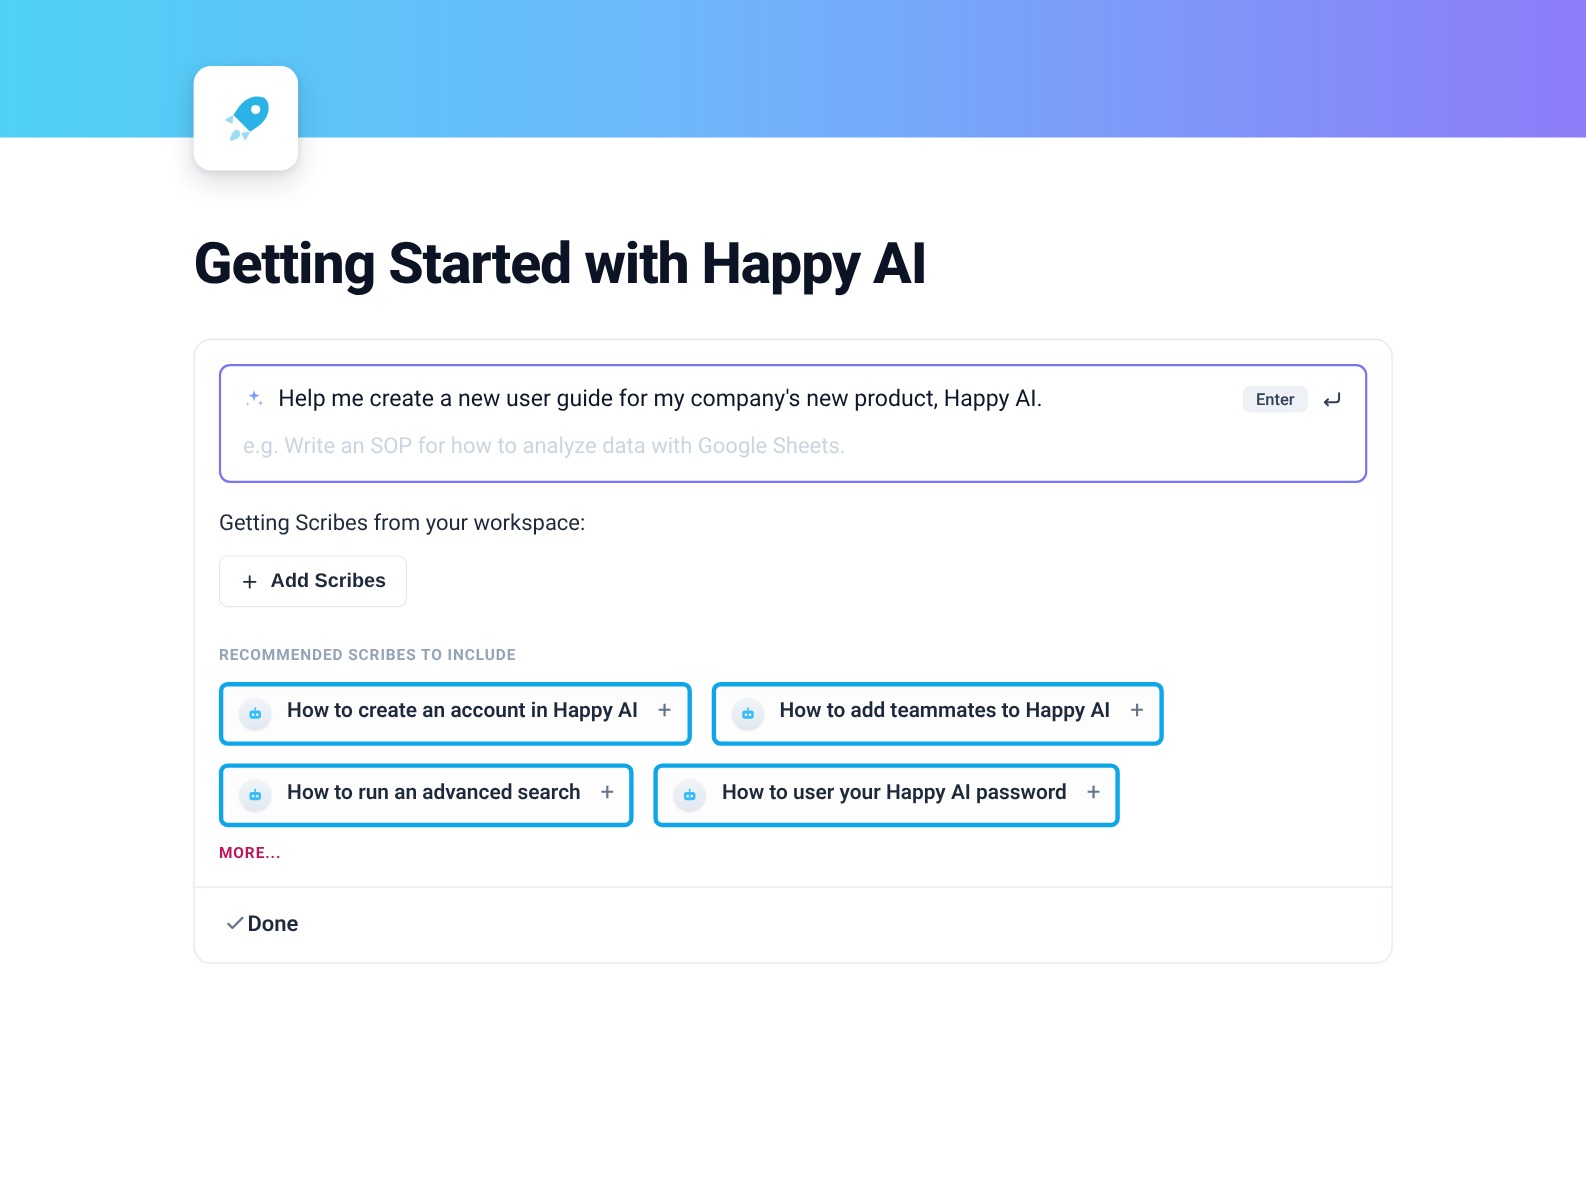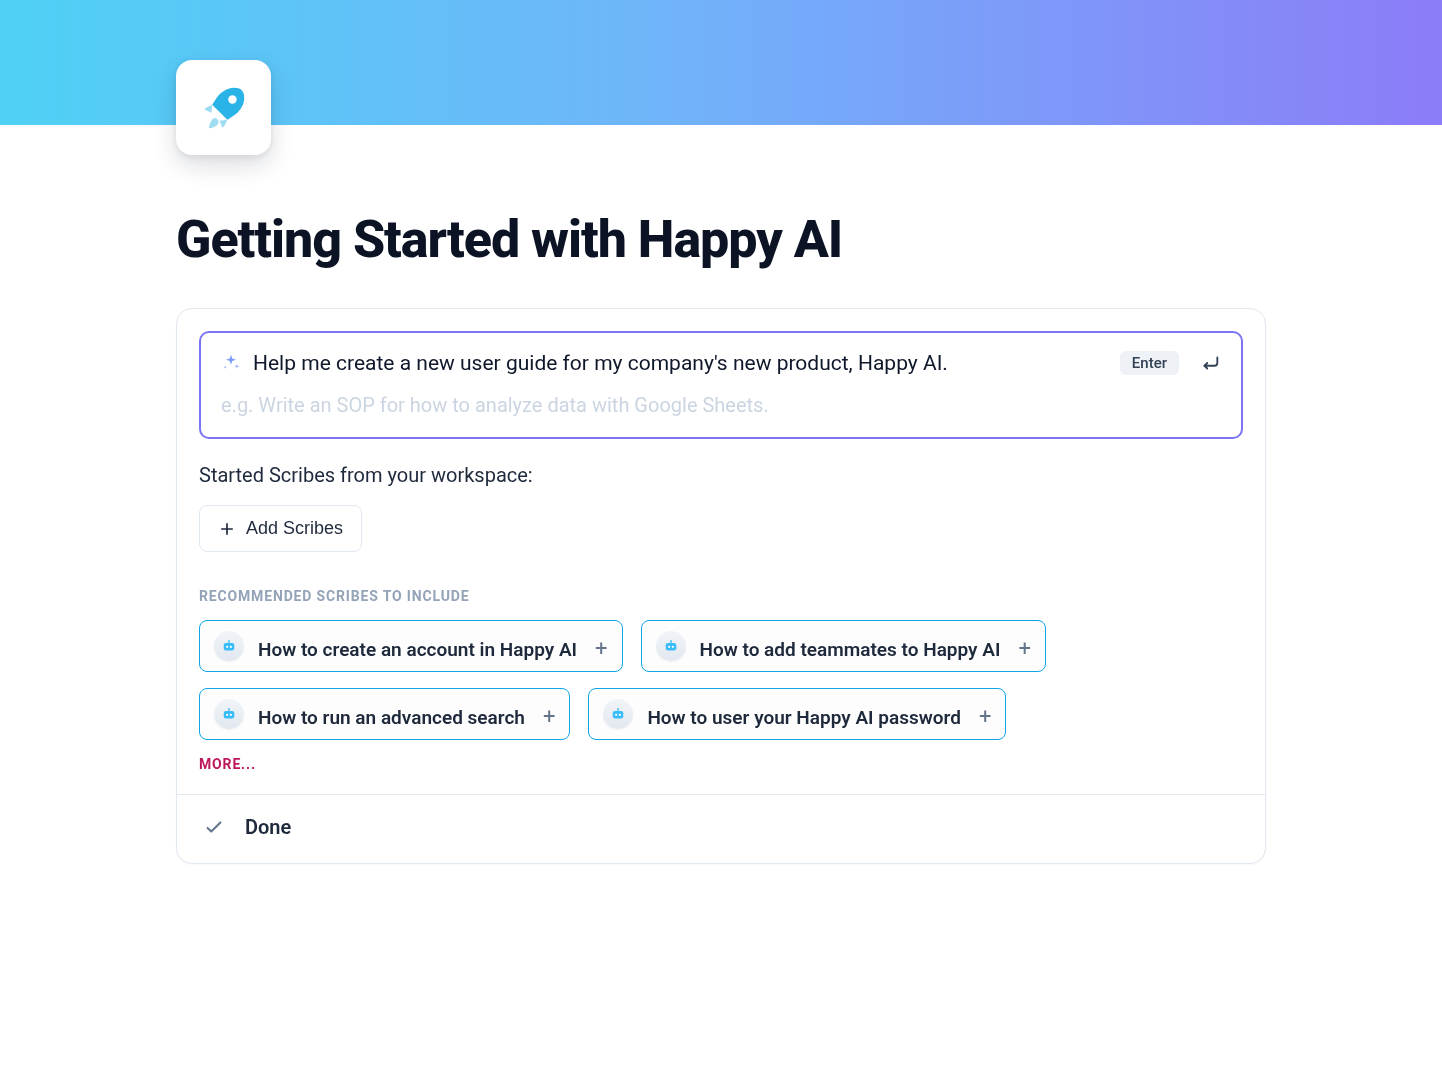--- a/index.html
+++ b/index.html
@@ -69,21 +69,21 @@
     margin-bottom: 18px;
   }
   .prompt-text {
     font-size: 21px;
     color: #0f172a;
     flex: 1;
   }
   .enter-group {
     display: flex;
     align-items: center;
-    gap: 20px;
+    gap: 10px;
   }
   .enter-pill {
     background: #eef1f5;
     color: #334155;
     font-size: 15px;
     padding: 3px 12px;
     border-radius: 6px;
     font-weight: 500;
   }
   .prompt-placeholder {
@@ -99,21 +99,21 @@
 
   .add-scribes-btn {
     display: inline-flex;
     align-items: center;
     gap: 10px;
     border: 1px solid #e2e8f0;
     background: #fff;
     border-radius: 8px;
     padding: 12px 18px;
     font-size: 18px;
-    font-weight: 400;
+    font-weight: 700;
     color: #1e293b;
     cursor: pointer;
     margin-bottom: 36px;
   }
 
   .rec-heading {
     font-size: 14px;
     font-weight: 700;
     letter-spacing: 0.06em;
     color: #94a3b8;
@@ -122,23 +122,23 @@
   }
 
   .chips-row {
     display: flex;
     flex-wrap: wrap;
     gap: 18px;
     margin-bottom: 16px;
   }
   .scribe-chip {
     display: inline-flex;
-    align-items: flex-end;
+    align-items: flex-start;
     gap: 14px;
-    border: 1px solid #0ea5e9;
+    border: 4px solid #0ea5e9;
     background: #fdfdfd;
     border-radius: 8px;
     padding: 10px 14px;
     font-size: 19px;
     font-weight: 600;
     color: #1e293b;
     cursor: pointer;
   }
   .chip-icon {
     width: 30px;
@@ -162,21 +162,21 @@
     font-weight: 700;
     letter-spacing: 0.06em;
     color: #be185d;
     margin-top: 10px;
     margin-bottom: 22px;
   }
 
   .done-bar {
     display: flex;
     align-items: center;
-    gap: 20px;
+    gap: 0;
     border-top: 1px solid #e2e8f0;
     margin: 0 -22px;
     padding: 20px 26px 24px 26px;
   }
   .done-text {
     font-size: 20px;
     font-weight: 600;
     color: #1e293b;
   }
 
@@ -221,21 +221,21 @@
             <svg width="22" height="22" viewBox="0 0 24 24" fill="none">
               <path d="M20 6v6a3 3 0 0 1-3 3H6" stroke="#334155" stroke-width="2" stroke-linecap="round" stroke-linejoin="round"></path>
               <path d="M9 12l-3 3 3 3" stroke="#334155" stroke-width="2" stroke-linecap="round" stroke-linejoin="round"></path>
             </svg>
           </span>
         </div>
       </div>
       <div class="prompt-placeholder">e.g. Write an SOP for how to analyze data with Google Sheets.</div>
     </div>
 
-    <div class="include-label">Started Scribes from your workspace:</div>
+    <div class="include-label">Getting Scribes from your workspace:</div>
 
     <button class="add-scribes-btn">
       <span>
         <svg width="18" height="18" viewBox="0 0 24 24" fill="none">
           <path d="M12 5v14M5 12h14" stroke="#1e293b" stroke-width="2.2" stroke-linecap="round"></path>
         </svg>
       </span>
       <span>Add Scribes</span>
     </button>
 

